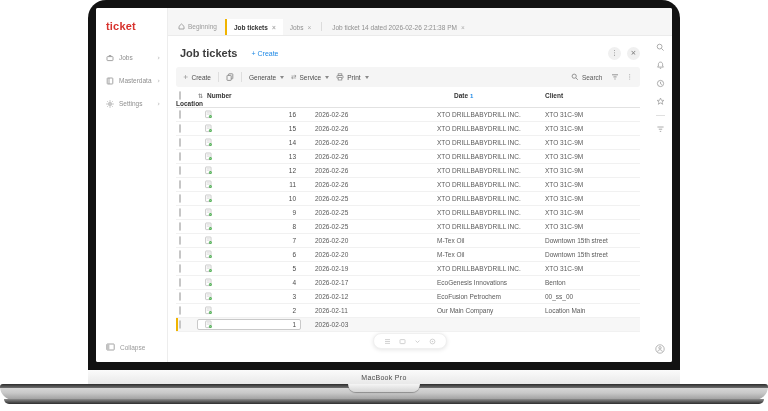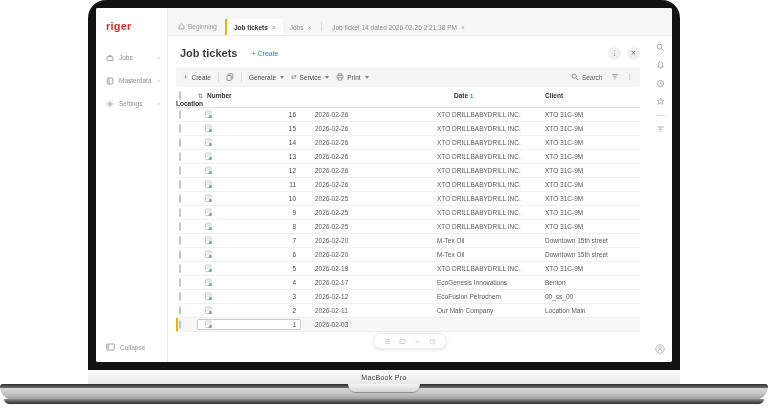--- a/index.html
+++ b/index.html
@@ -96,21 +96,21 @@
 </head>
 <body>
 
 <div class="stage">
 
   <div class="bezel">
     <div class="screen">
 
       <div class="sidebar">
         <div class="logo">
-          <span>riger</span>
+          <span>ticket</span>
         </div>
         <div class="menu">
           <div class="menu-item">
             <span>
               <svg width="8" height="8" viewBox="0 0 8 8">
                   <path d="M3 2.6V1.6h2v1" fill="none" stroke="#9b9b9b" stroke-width="0.9"></path>
                   <rect x="1" y="2.6" width="6" height="4" rx="0.6" fill="none" stroke="#9b9b9b" stroke-width="0.9"></rect>
                 </svg>
             </span>
             <span>Jobs</span>

